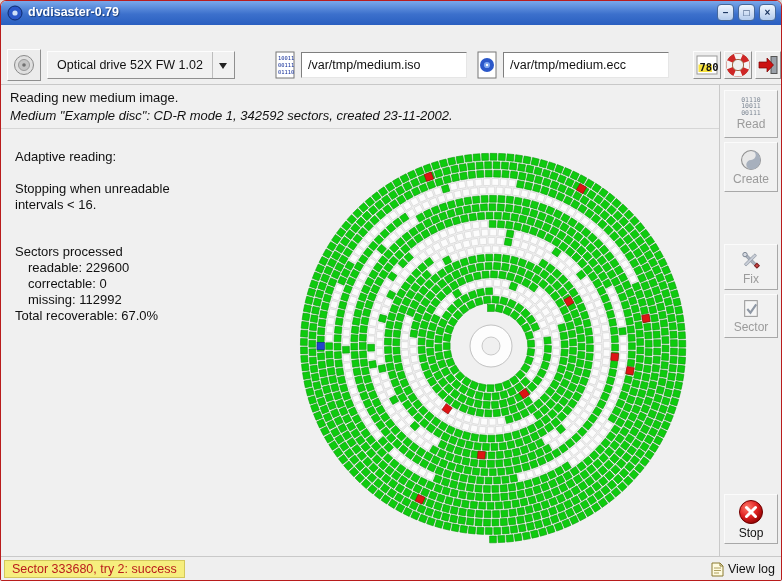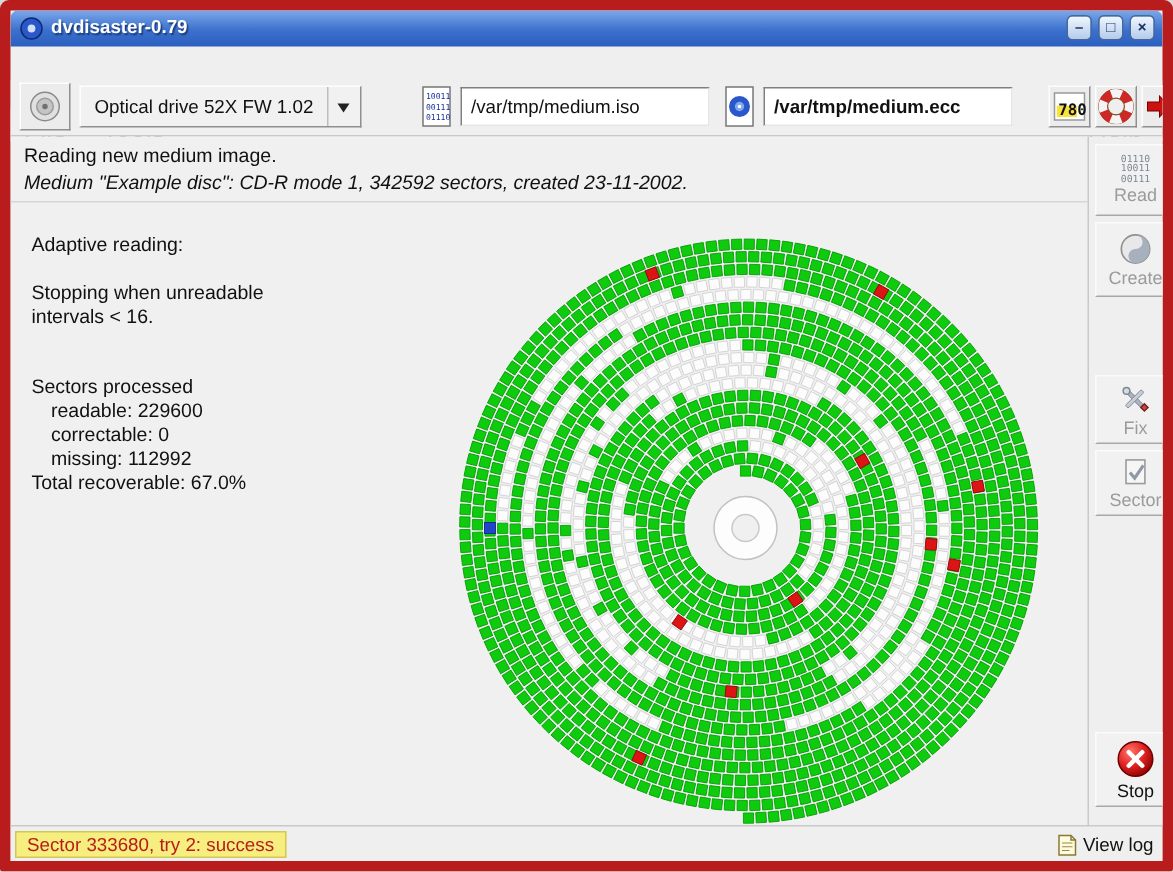--- a/index.html
+++ b/index.html
@@ -1,17 +1,17 @@
 <!DOCTYPE html>
 <html><head>
 <meta charset="utf-8">
 <style>
   * { margin:0; padding:0; box-sizing:border-box; }
   html,body { width:782px; height:581px; background:#d8d8d8; font-family:"Liberation Sans", sans-serif; }
-  .window { position:relative; width:782px; height:581px; background:#efefef; border:7px solid #b91c1c; border-radius:6px 6px 2px 2px; overflow:hidden; }
+  .window { position:relative; width:782px; height:581px; background:#efefef; border:1px solid #b91c1c; border-radius:6px 6px 2px 2px; overflow:hidden; }
 
   
   .titlebar { position:absolute; left:0; top:0; right:0; height:24px; background:linear-gradient(180deg,#7aa8ea 0%,#3c70cc 55%,#2a5fc0 100%); border-radius:5px 5px 0 0; }
   .titlebar .appicon { position:absolute; left:6px; top:4px; width:16px; height:16px; }
   .titlebar .title { position:absolute; left:27px; top:4px; color:#fff; font-size:12.5px; font-weight:bold; text-shadow:1px 1px 1px #173a77; }
   .winbtn { position:absolute; top:3px; width:17px; height:17px; border-radius:4px; background:linear-gradient(180deg,#f0f6fe,#b4cbec); border:1px solid #46689a; color:#16305c; font-size:10px; font-weight:bold; text-align:center; line-height:15px; cursor:default; }
   .winbtn.min { right:47px; } .winbtn.max { right:26px; } .winbtn.close { right:5px; }
 
   
   .menubar { position:absolute; left:0; right:0; top:24px; height:22px; background:#efefef; border-bottom:1px solid #d4d4d4; font-size:18px;margin-top:41px; }
@@ -22,21 +22,21 @@
   .toolbar { position:absolute; left:0; right:0; top:46px; height:38px; background:#efefef; border-bottom:1px solid #c8c8c8; }
   .tbtn { position:absolute; background:#ececec; border:1px solid; border-color:#fdfdfd #8f8f8f #8f8f8f #fdfdfd; display:flex; align-items:center; justify-content:center; }
   .drive-btn { left:6px; top:2px; width:34px; height:32px; }
   .combo { position:absolute; left:46px; top:4px; width:188px; height:28px; background:#f1f1f1; border:1px solid; border-color:#fdfdfd #8f8f8f #8f8f8f #fdfdfd; font-size:12.5px;padding-left:35px; }
   .combo .combo-label { position:absolute; left:9px; top:6px; color:#111; white-space:nowrap; }
   .combo .combo-arrow-box { position:absolute; right:0; top:0; width:22px; height:26px; border-left:1px solid #bdbdbd; }
   .combo .arrow { position:absolute; right:7px; top:11px; width:0; height:0; border-left:4.5px solid transparent; border-right:4.5px solid transparent; border-top:6px solid #222; }
   .tool-icon { position:absolute; top:3px; }
   .entry { position:absolute; top:5px; height:26px; background:#fff; border:1px solid; border-color:#7f7f7f #e6e6e6 #e6e6e6 #7f7f7f; font-family:"Liberation Sans", sans-serif; font-size:12.5px; color:#111; padding:0 6px; }
   .iso-icon { left:272px; } .iso-entry { left:300px; width:166px; }
-  .ecc-icon { left:474px; } .ecc-entry { left:502px; width:166px;font-weight:bold; }
+  .ecc-icon { left:474px; } .ecc-entry { left:502px; width:166px; }
   .pref-btn { left:692px; top:4px; width:28px; height:28px; }
   .help-btn { left:723px; top:4px; width:28px; height:28px; }
   .quit-btn { left:754px; top:4px; width:26px; height:28px; }
 
   
   .main { position:absolute; left:0; top:84px; width:718px; bottom:24px; background:#f0f0f0; }
   .message { position:absolute; left:0; top:0; right:0; height:44px; border-bottom:1px solid #d6d6d6; }
   .message .l1 { position:absolute; left:9px; top:5px; font-size:13px; color:#111; }
   .message .l2 { position:absolute; left:9px; top:23px; font-size:13px; font-style:italic; color:#111; }
   svg.disc { position:absolute; left:0; top:0; }

